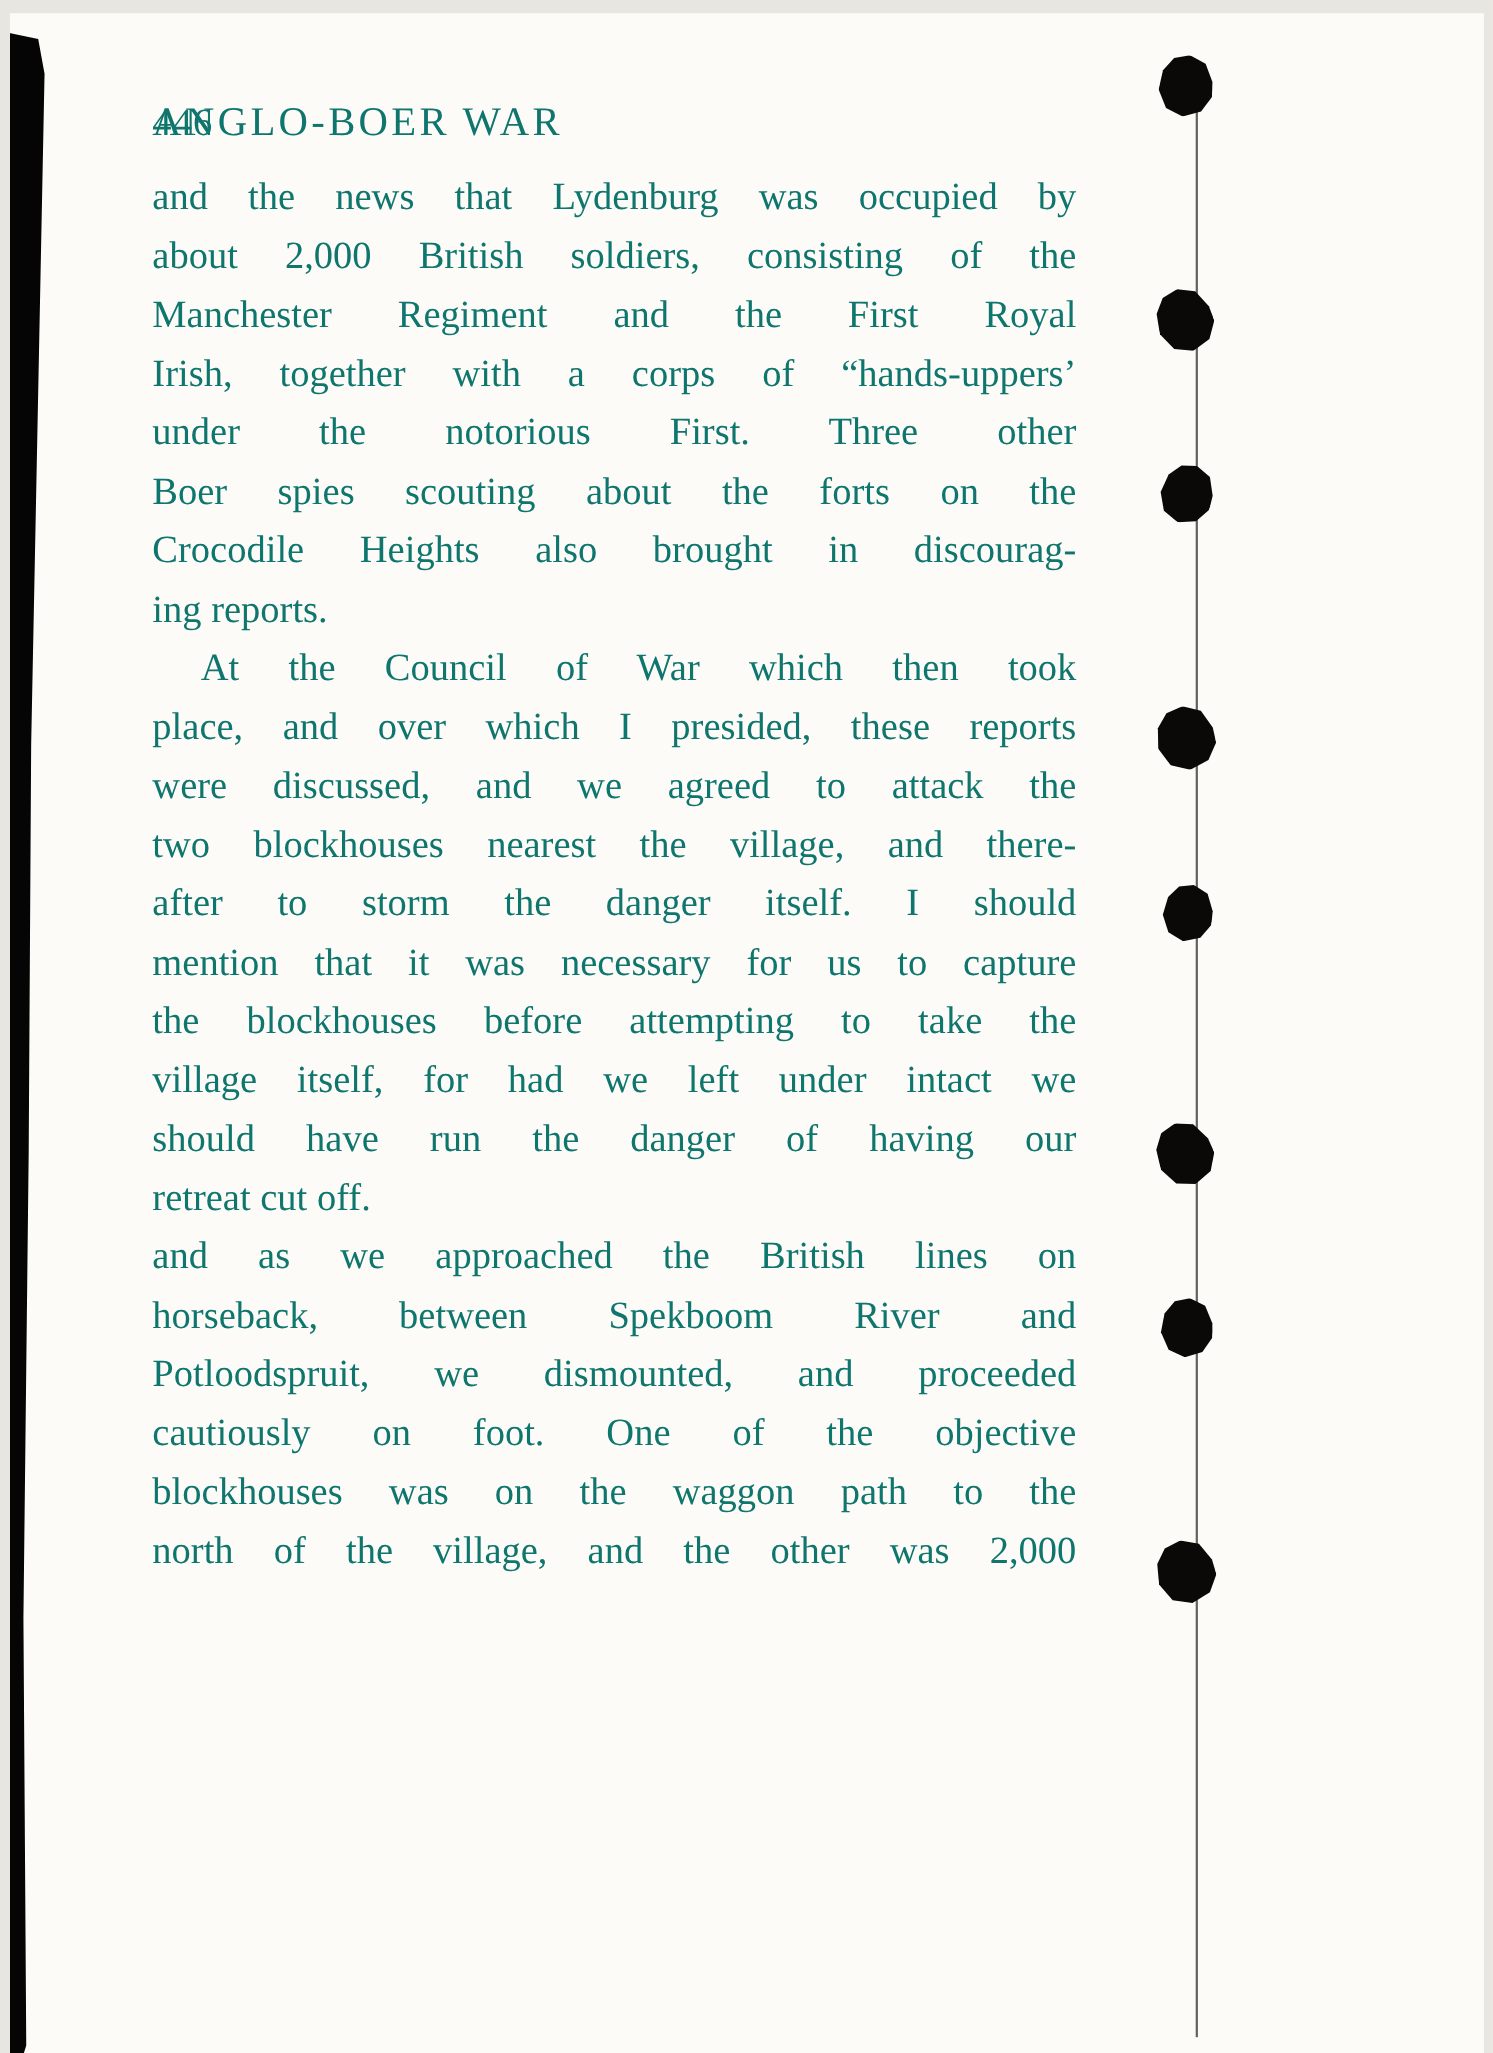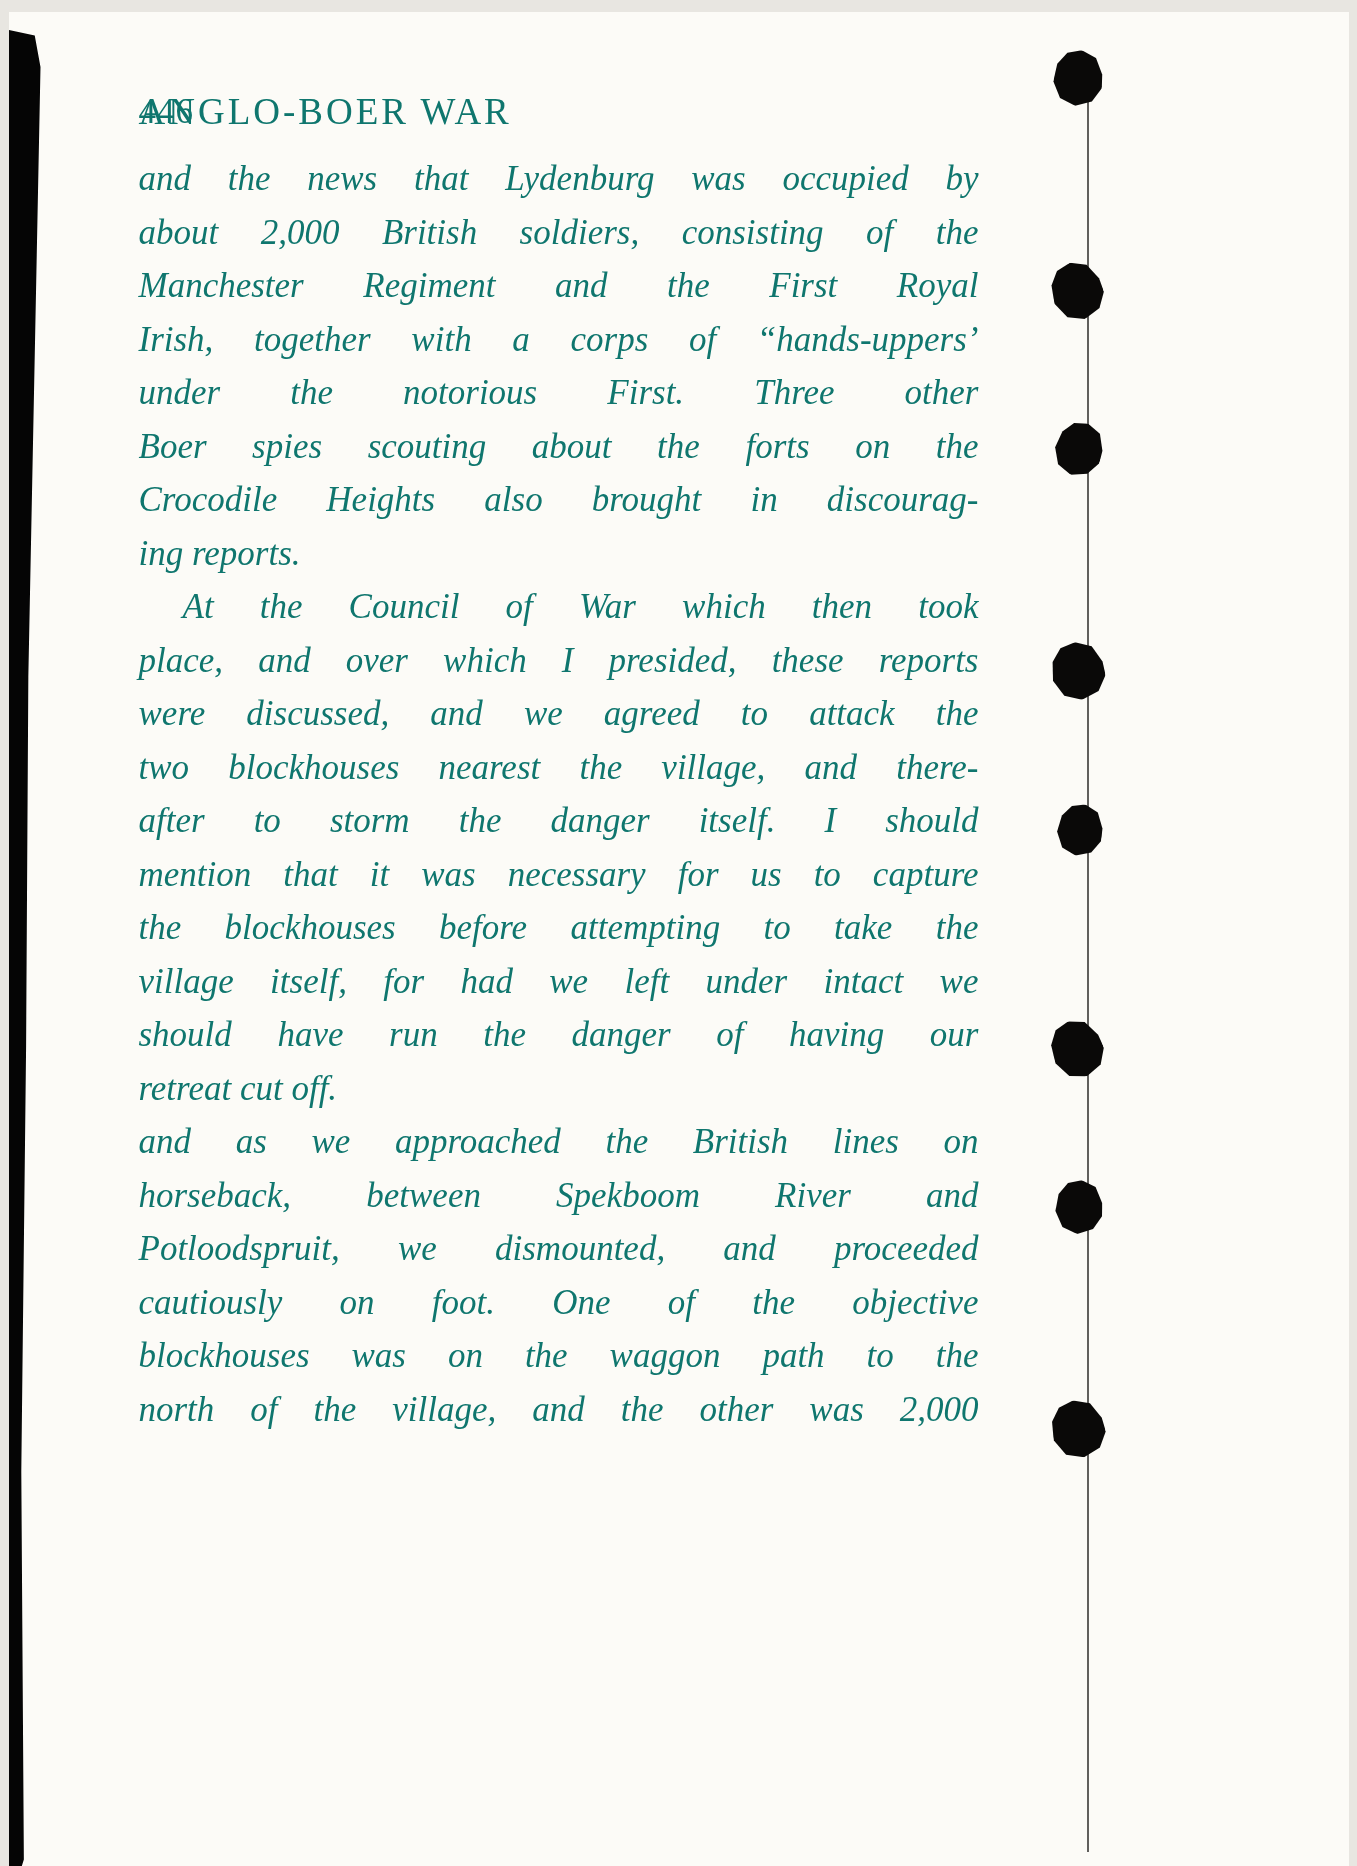--- a/index.html
+++ b/index.html
@@ -75,21 +75,21 @@
 
   
   .text-body {
     position: absolute;
     left: 130px;
     top: 140px;
     width: 840px;
     font-size: 35px;
     line-height: 53.5px;
   }
-  .paragraph { margin: 0; font-style: italic; }
+  .paragraph { margin: 0; }
   .line {
     text-align: justify;
     text-align-last: justify;
     white-space: normal;
   }
   .line.end {
     text-align-last: left;
   }
   .line.indent {
     text-indent: 44px;

